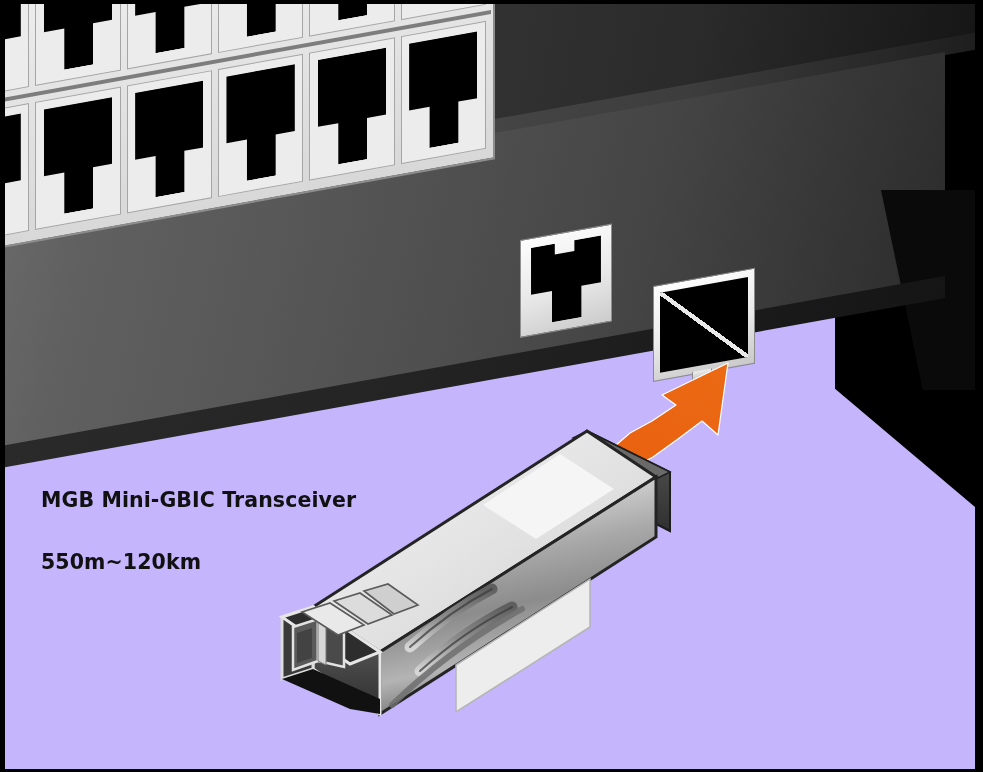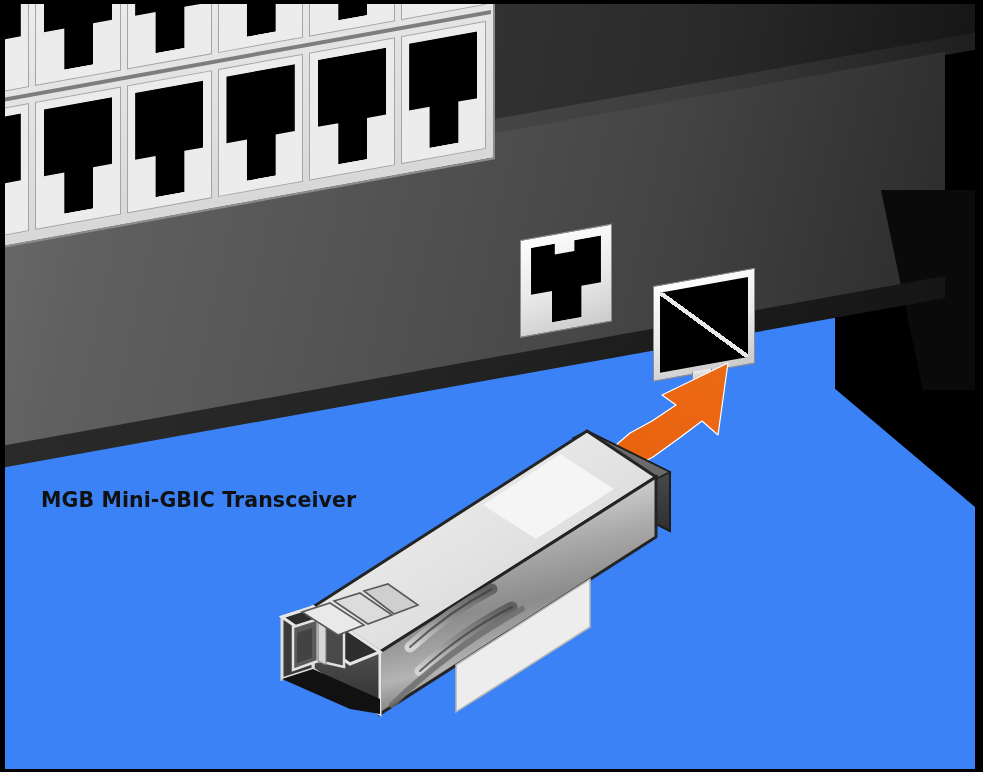--- a/index.html
+++ b/index.html
@@ -10,21 +10,21 @@
     width:983px;height:772px;
     background:#000000;
     overflow:hidden;
   }
 
   
   #canvas{
     position:absolute;
     left:5px; top:4px;
     width:970px; height:765px;
-    background:#3b82f6;
+    background:#c4b5fd;
     overflow:hidden;
   }
 
   .layer{position:absolute;}
 
   
   
   #switch-top{
     left:-60px; top:-10px; width:1060px; height:230px;
     background:linear-gradient(100deg,#121212 0%,#2b2b2b 22%,#333333 48%,#2a2a2a 72%,#141414 100%);
@@ -330,16 +330,17 @@
         <path d="M 22 270 L 90 300 L 120 305 L 120 290 L 53 260 Z" fill="#111111"></path>
 
         <path d="M 42 203 L 70 194 L 104 216 L 78 226 Z" fill="#e9e9e9" stroke="#5a5a5a" stroke-width="1.6"></path>
         <path d="M 74 192 L 100 184 L 132 206 L 108 215 Z" fill="#dcdcdc" stroke="#5a5a5a" stroke-width="1.6"></path>
         <path d="M 104 182 L 128 175 L 158 196 L 134 205 Z" fill="#cfcfcf" stroke="#5a5a5a" stroke-width="1.6"></path>
       </g>
     </svg>
 
     <div class="layer" id="caption">
       <span class="line">MGB Mini-GBIC Transceiver</span>
+      <span class="line">550m~120km</span>
     </div>
 
   </div>
 </div>
 
 </body></html>

